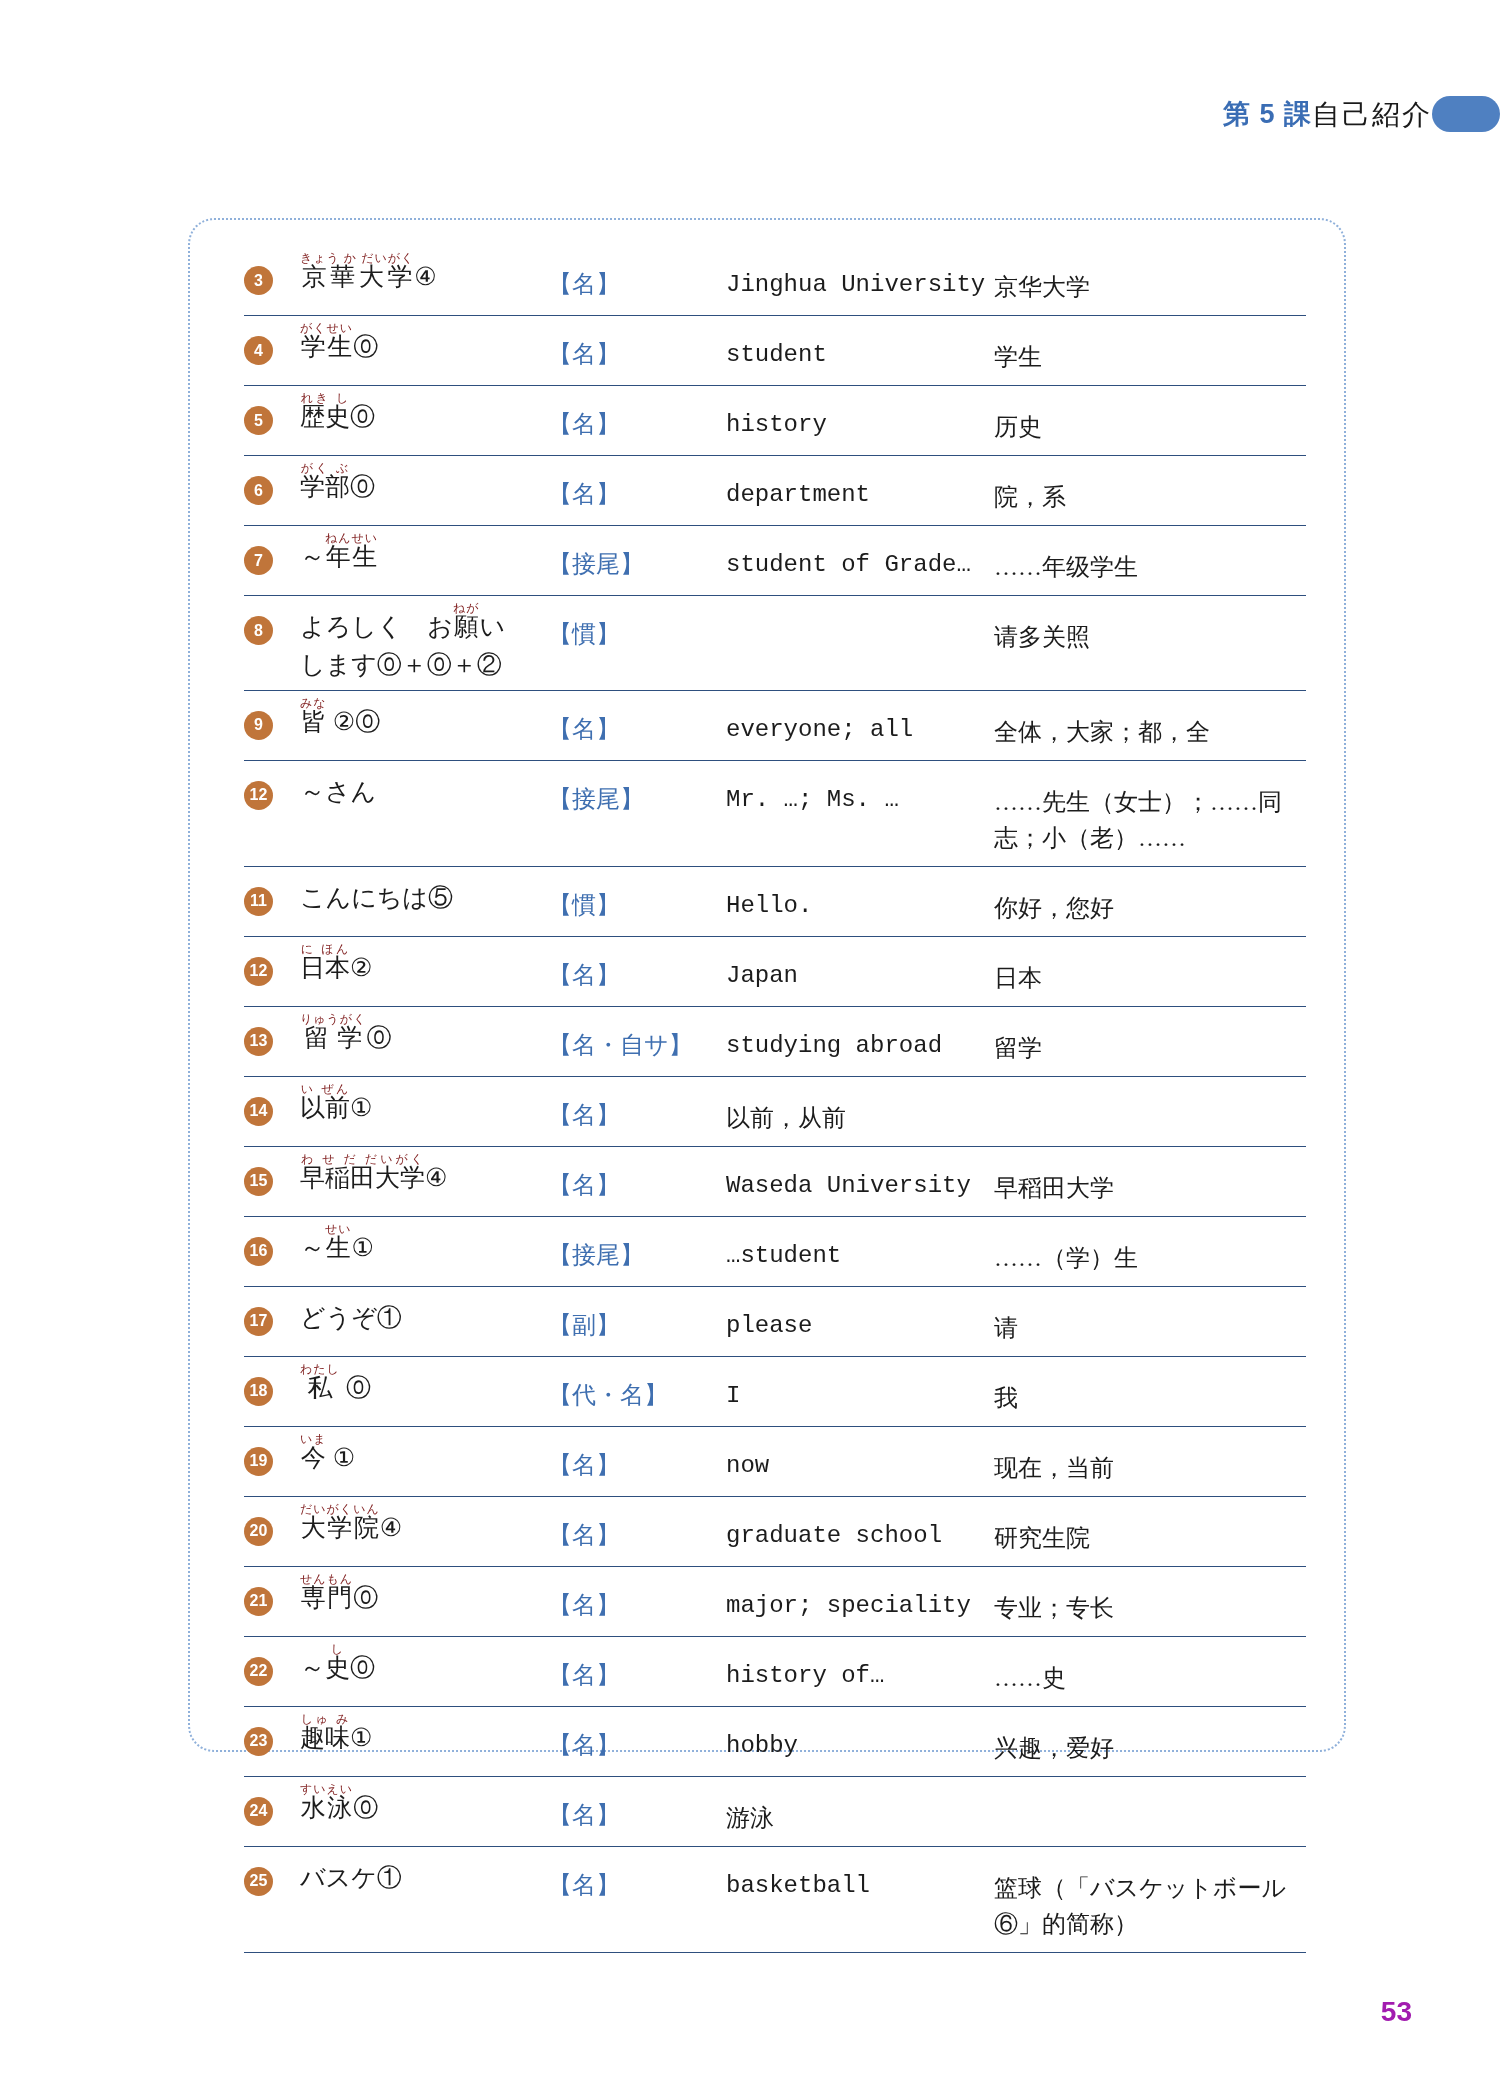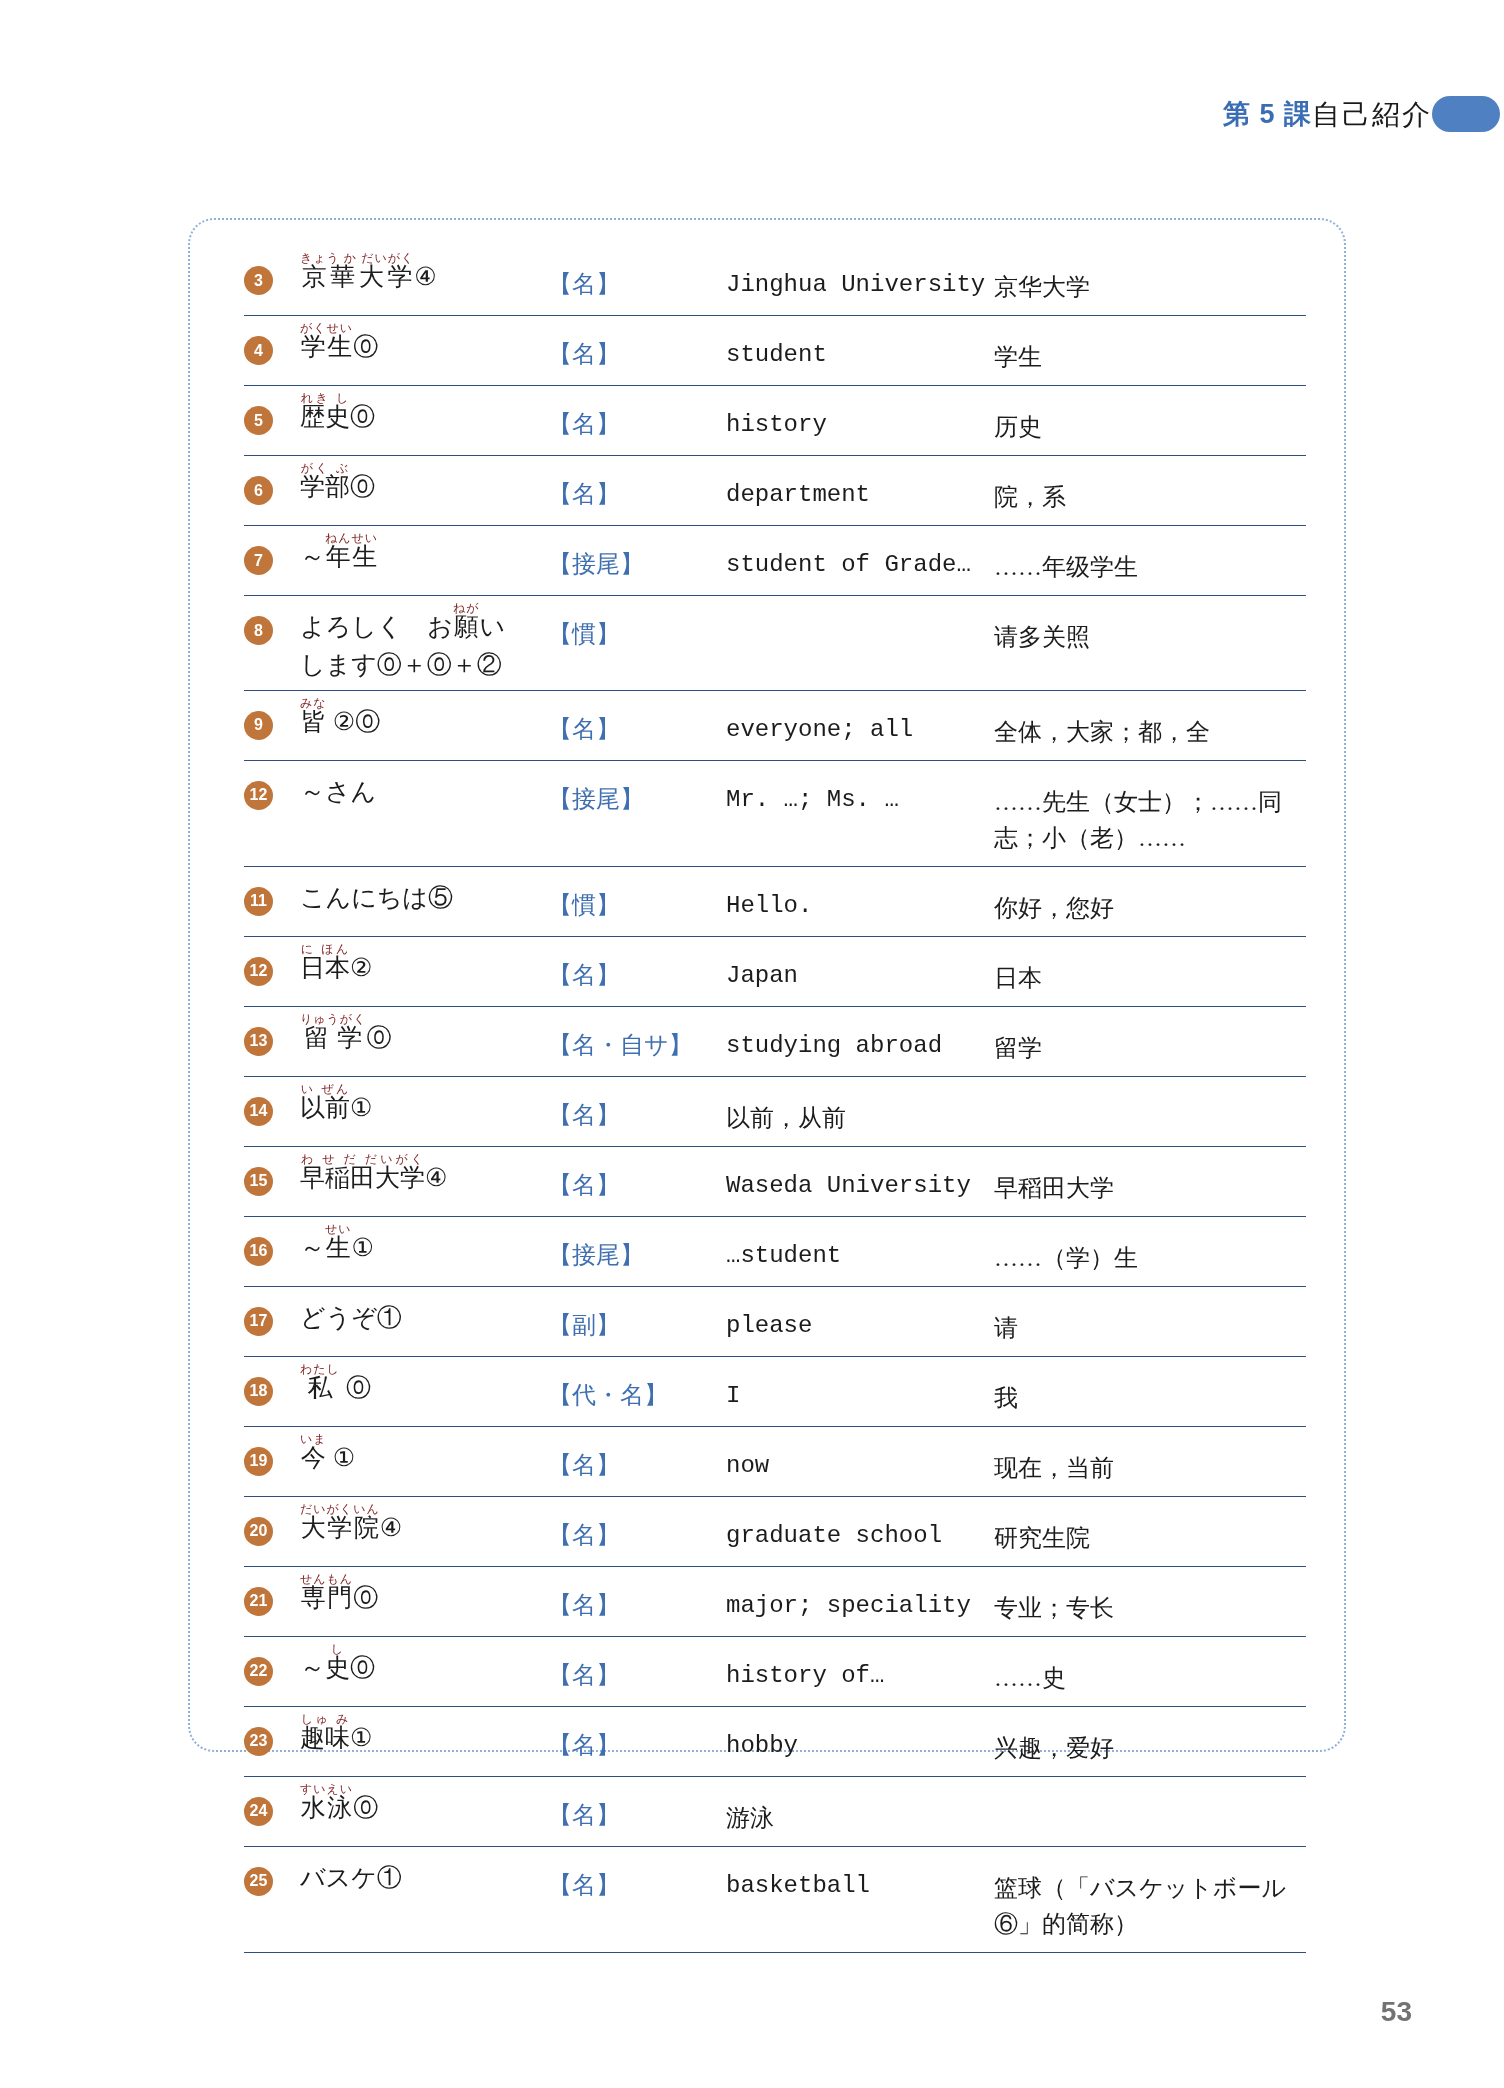--- a/index.html
+++ b/index.html
@@ -92,21 +92,21 @@
   }
 
   
   .page-number {
     position: absolute;
     top: 1996px;
     right: 92px;
     font-family: "Liberation Sans", sans-serif;
     font-size: 28px;
     font-weight: bold;
-    color: #737373;
+    color: #a21caf;
   }
 </style>
 </head>
 <body>
 
 <div class="page-header">
   <span class="lesson-no">第 5 課</span>
   <span class="lesson-title">自己紹介</span>
   <span class="header-pill"></span>
 </div>

